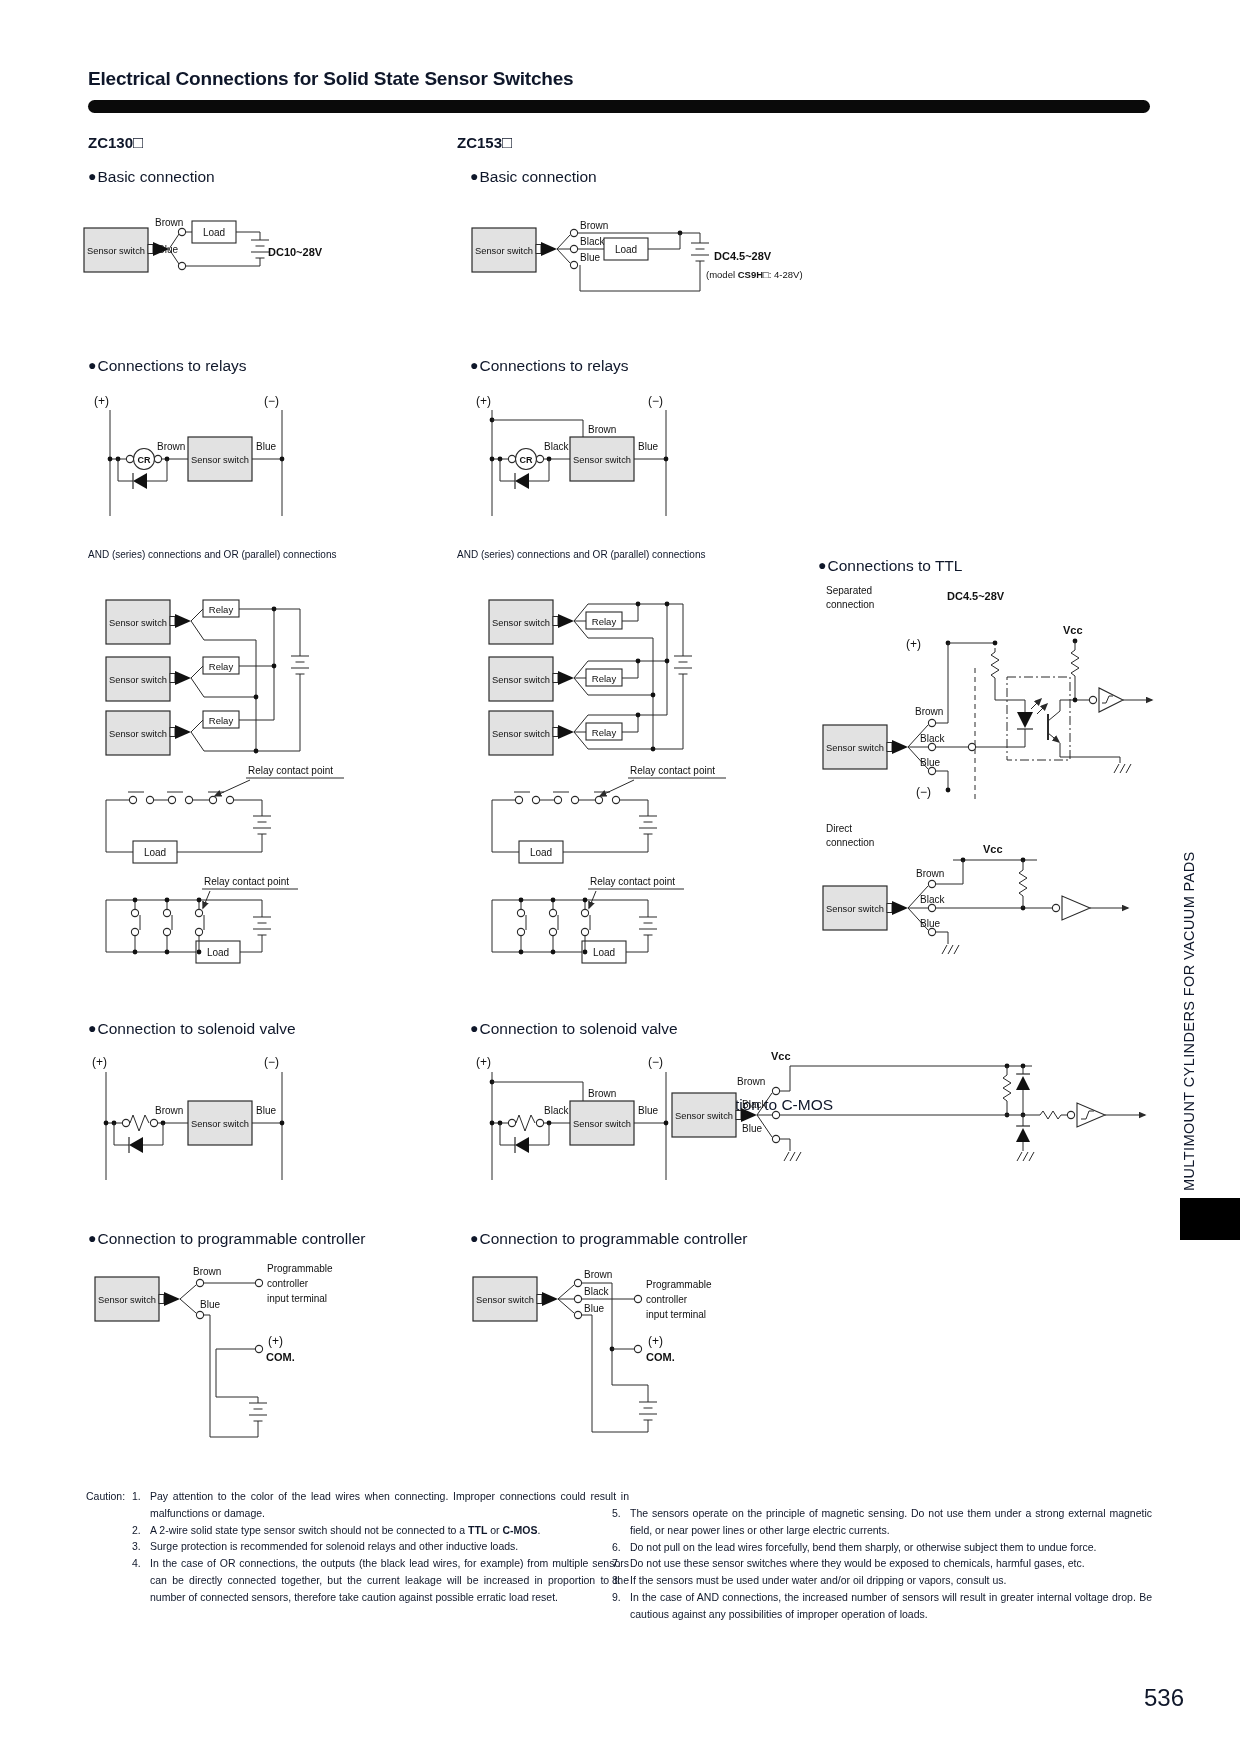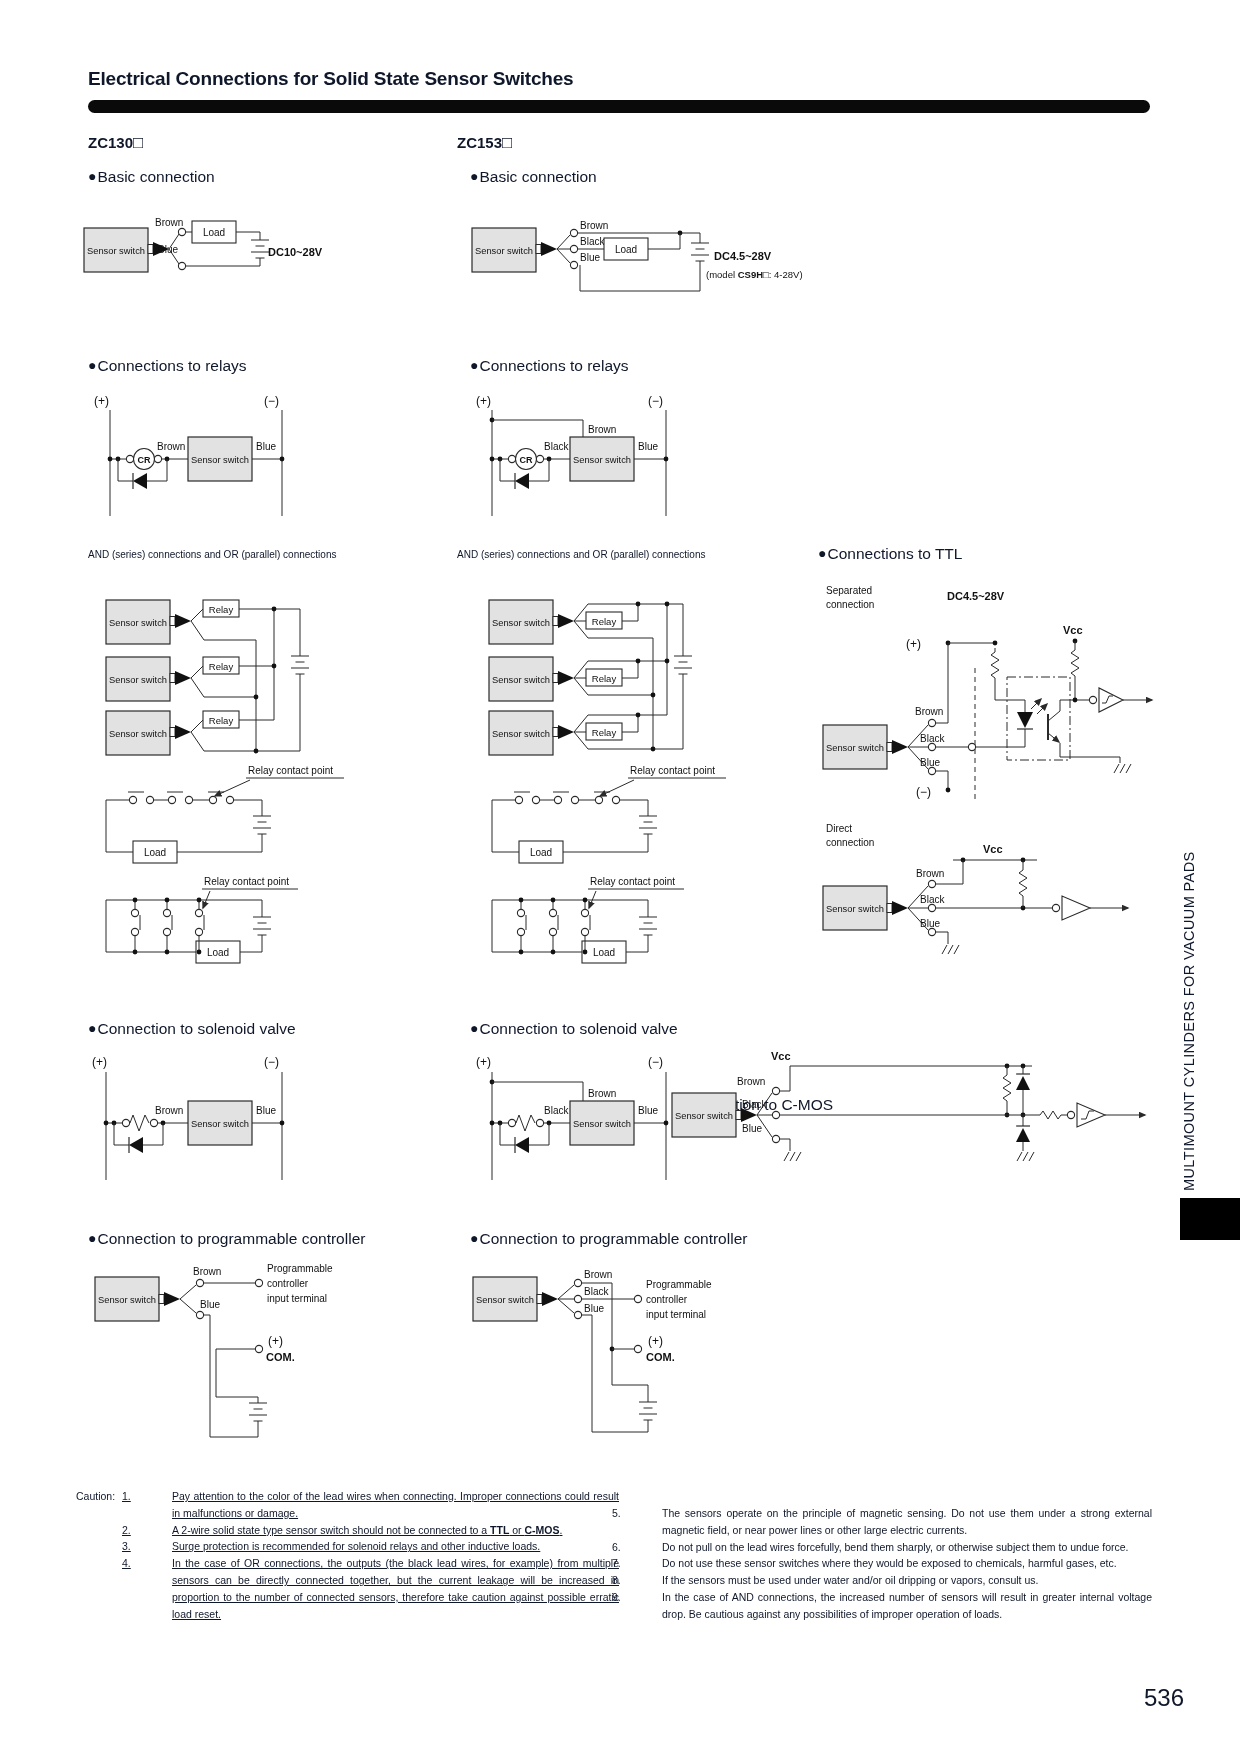--- a/index.html
+++ b/index.html
@@ -20,22 +20,22 @@
   svg .bld{font-size:11px;font-weight:bold;}
   svg .sm{font-size:9.5px;}
   svg .wire{stroke:#2a2a2a;stroke-width:1;fill:none;}
   svg .wire2{stroke:#2a2a2a;stroke-width:1.2;fill:none;}
   svg .dot{fill:#111;stroke:none;}
   svg .term{fill:#fff;stroke:#2a2a2a;stroke-width:1.1;}
   #cautions{font-size:10.5px;line-height:1.6;}
   .cau-col{position:absolute;}
   .cau-item{display:flex;}
   .cau-num{width:18px;flex:none;}
-  .cau-text{flex:1;text-align:justify;margin-left:32px;}
-  #cau-left{left:76px;top:1488px;width:497px;padding-left:46px;box-sizing:content-box;text-decoration:underline;}
+  .cau-text{flex:1;text-align:justify;}
+  #cau-left{left:86px;top:1488px;width:497px;padding-left:46px;box-sizing:content-box;}
   #cau-label{position:absolute;left:0;top:0;width:44px;}
   #cau-right{left:612px;top:1505px;width:540px;}
   #sidebar{left:1181px;top:1191px;width:374px;transform-origin:0 0;transform:rotate(-90deg);
            font-size:14.5px;letter-spacing:0.4px;white-space:nowrap;}
   #blacktab{left:1180px;top:1198px;width:60px;height:42px;background:#000;}
   #pagenum{left:1104px;top:1684px;font-size:24px;margin-left:40px;}
 </style>
 </head>
 <body>
 
@@ -46,21 +46,21 @@
 
   <div class="abs model" id="model-left"><span>ZC130</span><span class="mbox">□</span></div>
   <div class="abs model" id="model-right"><span>ZC153</span><span class="mbox">□</span></div>
 
   <div class="abs sechead" style="left:88px;top:168px;"><span class="blt">●</span><span>Basic connection</span></div>
   <div class="abs sechead" style="left:470px;top:168px;"><span class="blt">●</span><span>Basic connection</span></div>
   <div class="abs sechead" style="left:88px;top:357px;"><span class="blt">●</span><span>Connections to relays</span></div>
   <div class="abs sechead" style="left:470px;top:357px;"><span class="blt">●</span><span>Connections to relays</span></div>
   <div class="abs caption" style="left:88px;top:549px;">AND (series) connections and OR (parallel) connections</div>
   <div class="abs caption" style="left:457px;top:549px;">AND (series) connections and OR (parallel) connections</div>
-  <div class="abs sechead" style="left:818px;top:545px;"><span class="blt">●</span><span>Connections to TTL</span></div>
+  <div class="abs sechead" style="left:818px;top:557px;"><span class="blt">●</span><span>Connections to TTL</span></div>
   <div class="abs sechead" style="left:88px;top:1020px;"><span class="blt">●</span><span>Connection to solenoid valve</span></div>
   <div class="abs sechead" style="left:470px;top:1020px;"><span class="blt">●</span><span>Connection to solenoid valve</span></div>
   <div class="abs sechead" style="left:672px;top:1048px;margin-top:48px;"><span class="blt">●</span><span>Connection to C-MOS</span></div>
   <div class="abs sechead" style="left:88px;top:1230px;"><span class="blt">●</span><span>Connection to programmable controller</span></div>
   <div class="abs sechead" style="left:470px;top:1230px;"><span class="blt">●</span><span>Connection to programmable controller</span></div>
 
   <svg class="abs" style="left:0;top:0;" width="1240" height="1752">
     <defs>
       <marker id="arr" markerWidth="9" markerHeight="8" refX="6.5" refY="3.5" orient="auto">
         <path d="M0,0 L8,3.5 L0,7 z" fill="#2a2a2a"></path>

